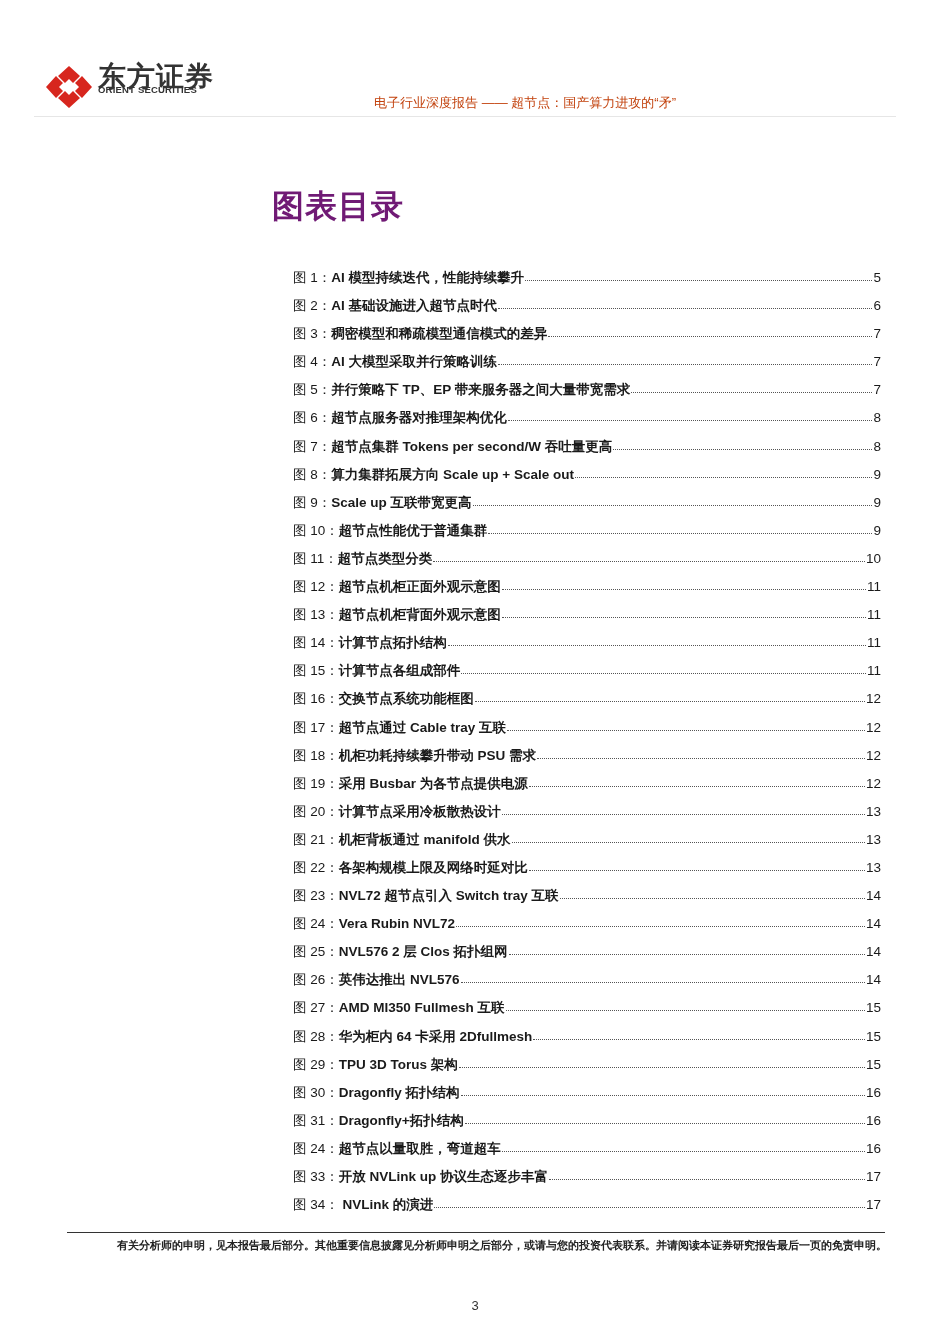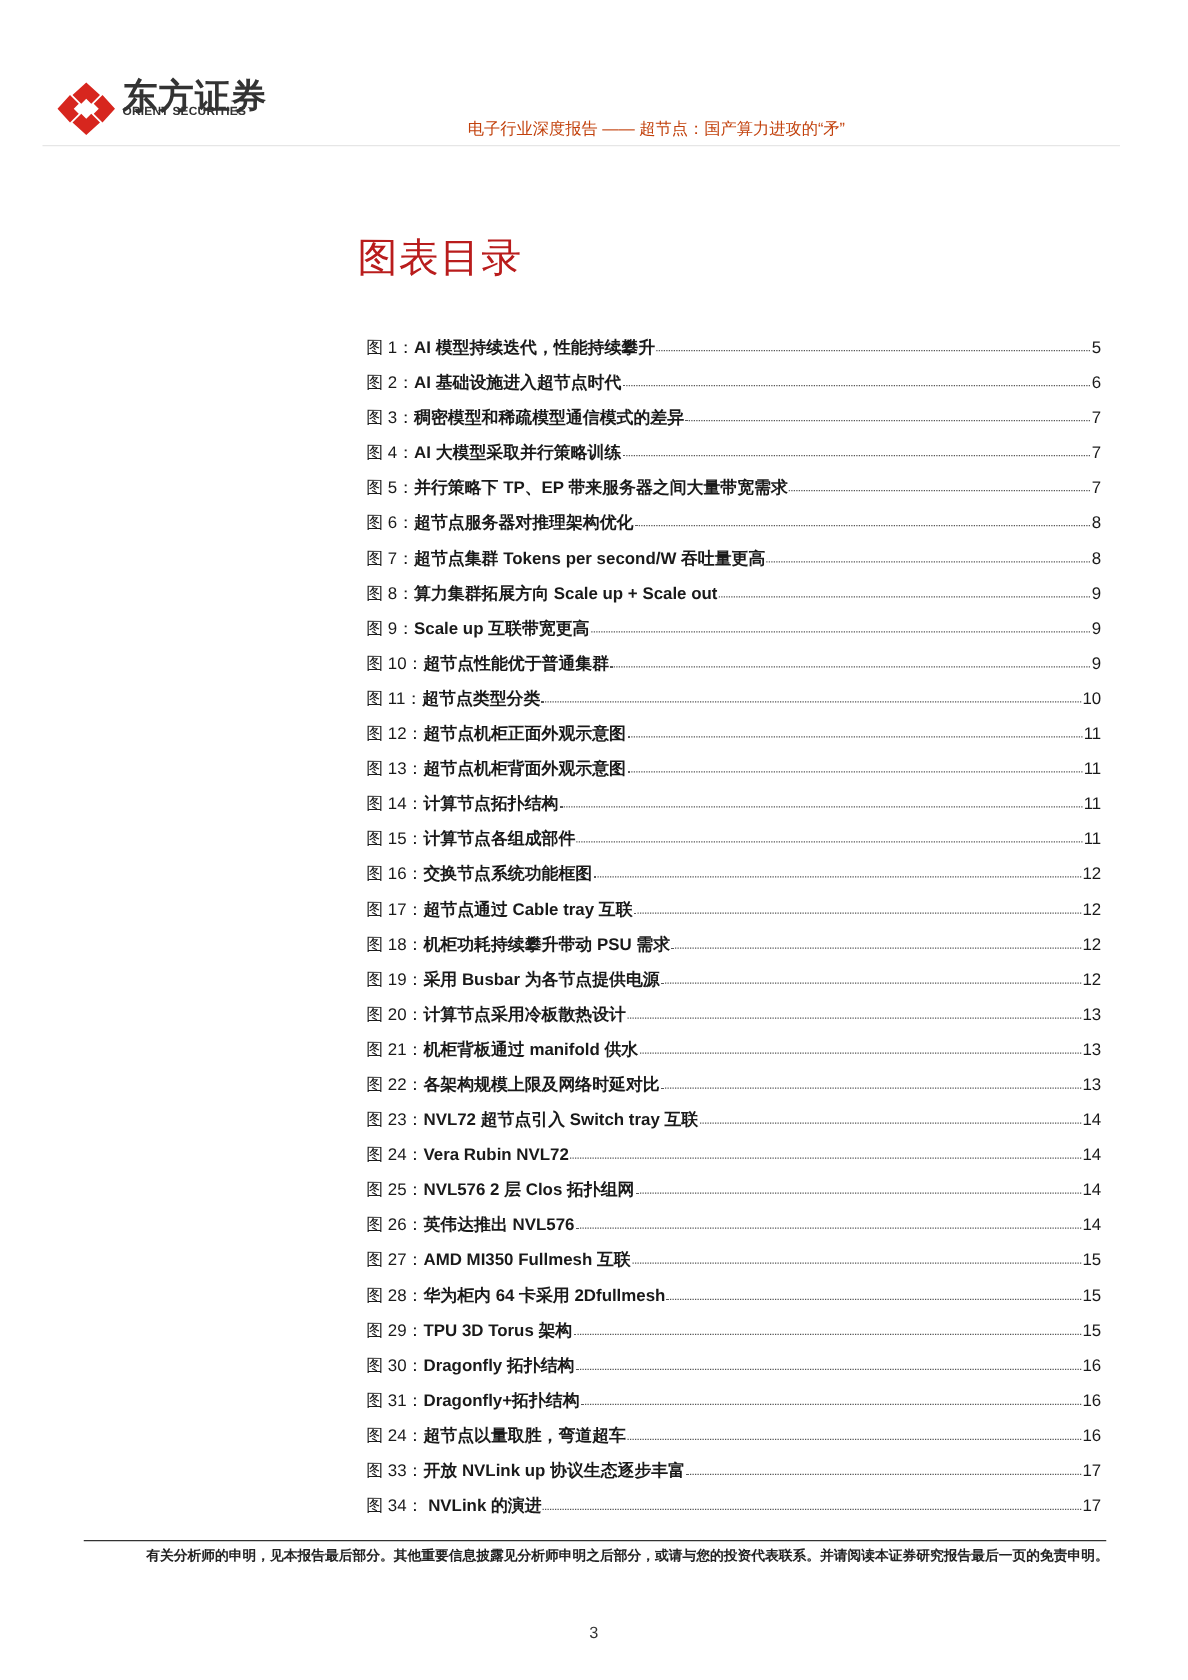--- a/index.html
+++ b/index.html
@@ -63,25 +63,24 @@
       top: 116px;
       width: 862px;
       height: 1px;
       background: #e6e6e6;
     }
     .section-title {
       position: absolute;
       left: 272px;
       top: 186px;
       font-size: 32px;
-      font-weight: normal;
-      color: #b91c1c;
+      font-weight: bold;
+      color: #701a75;
       line-height: 40px;
       letter-spacing: 1px;
-      margin-left: 14px;
     }
     .toc {
       position: absolute;
       left: 272px;
       top: 267px;
       width: 609px;
     }
     .toc-row {
       display: flex;
       align-items: baseline;

